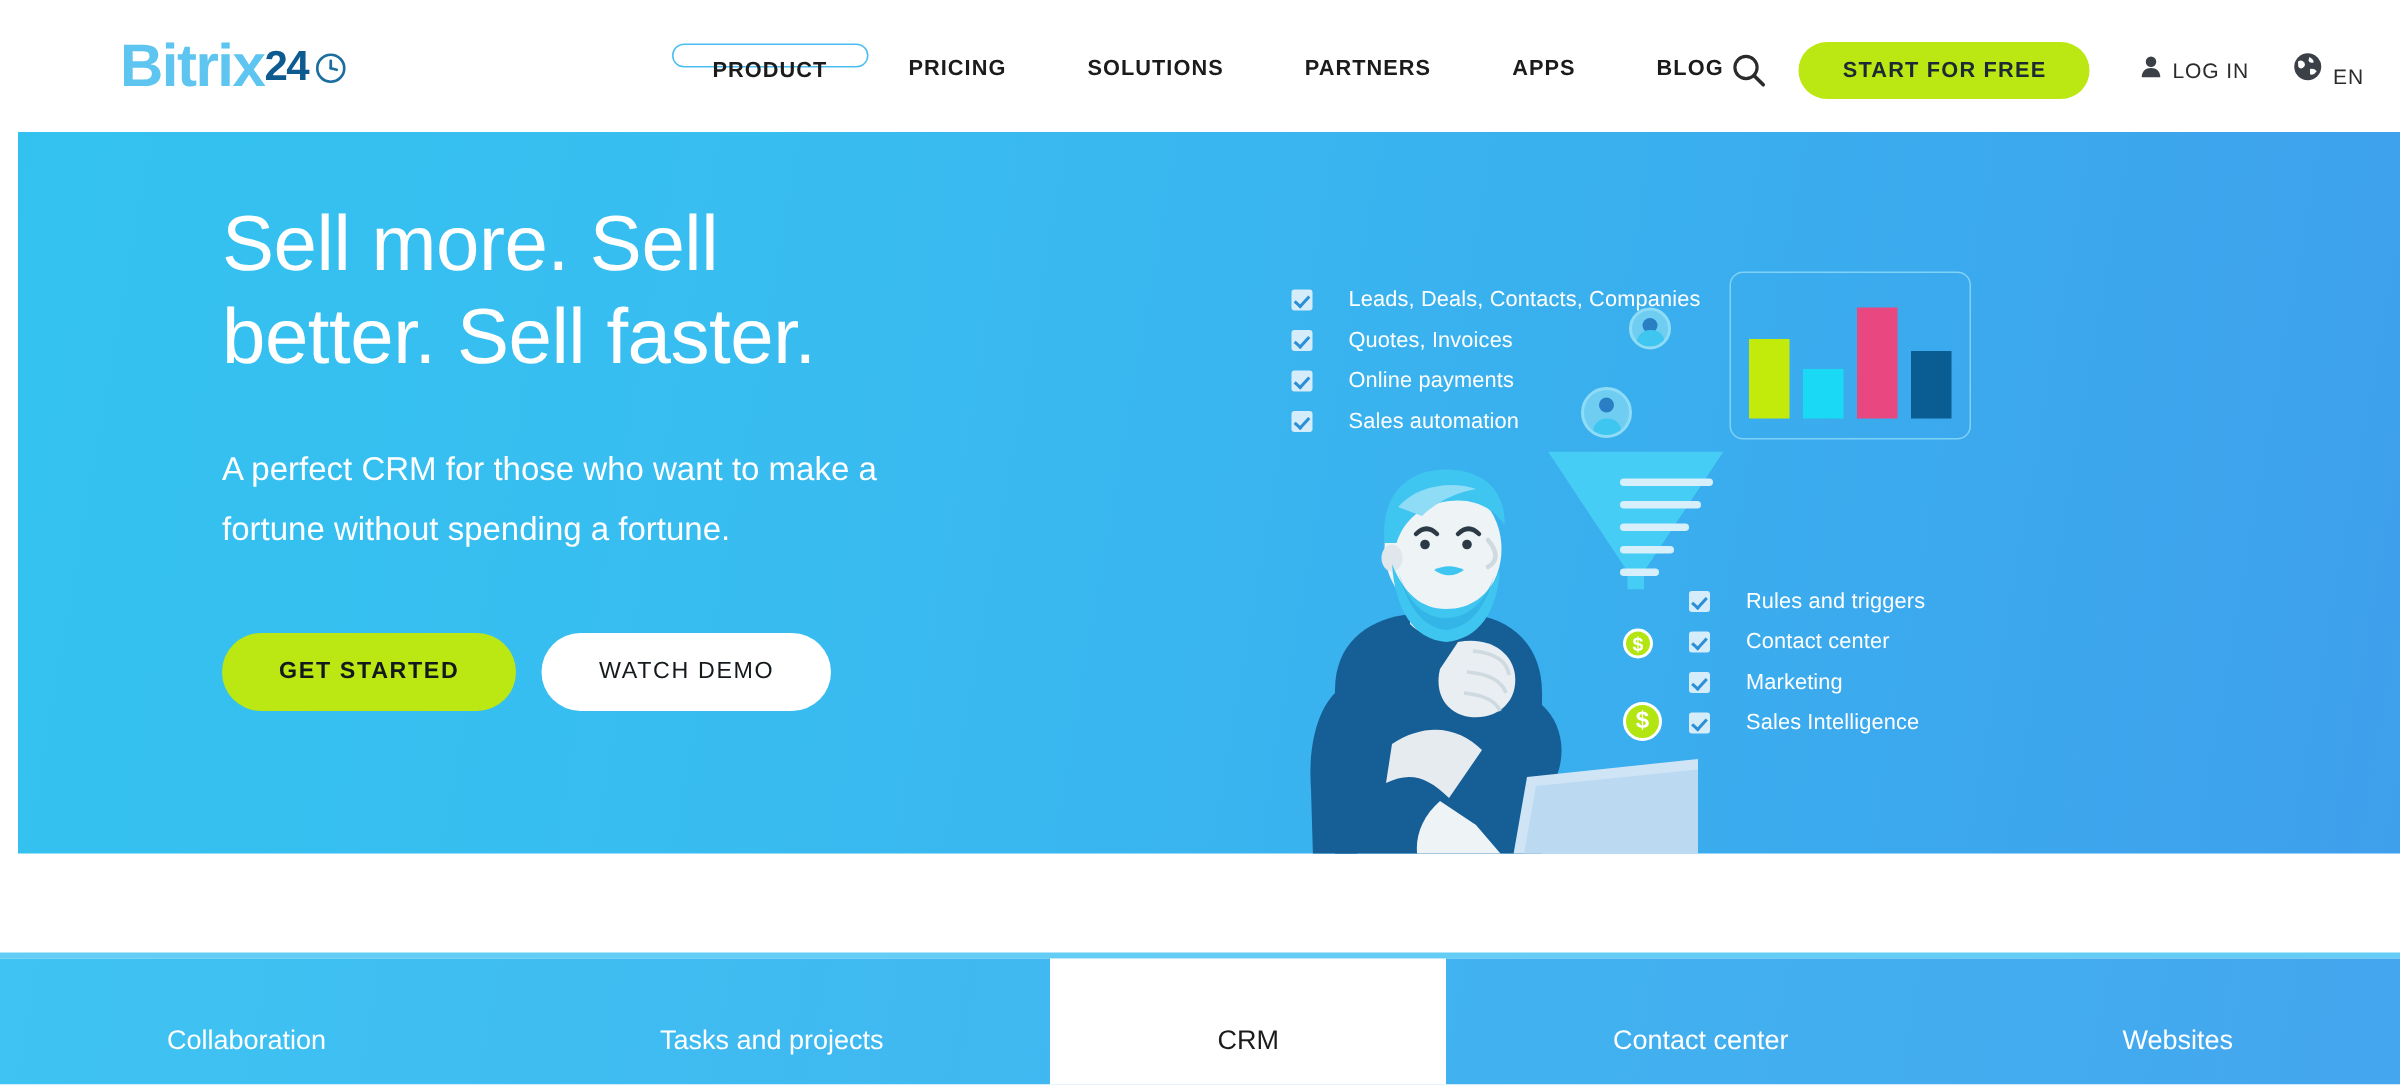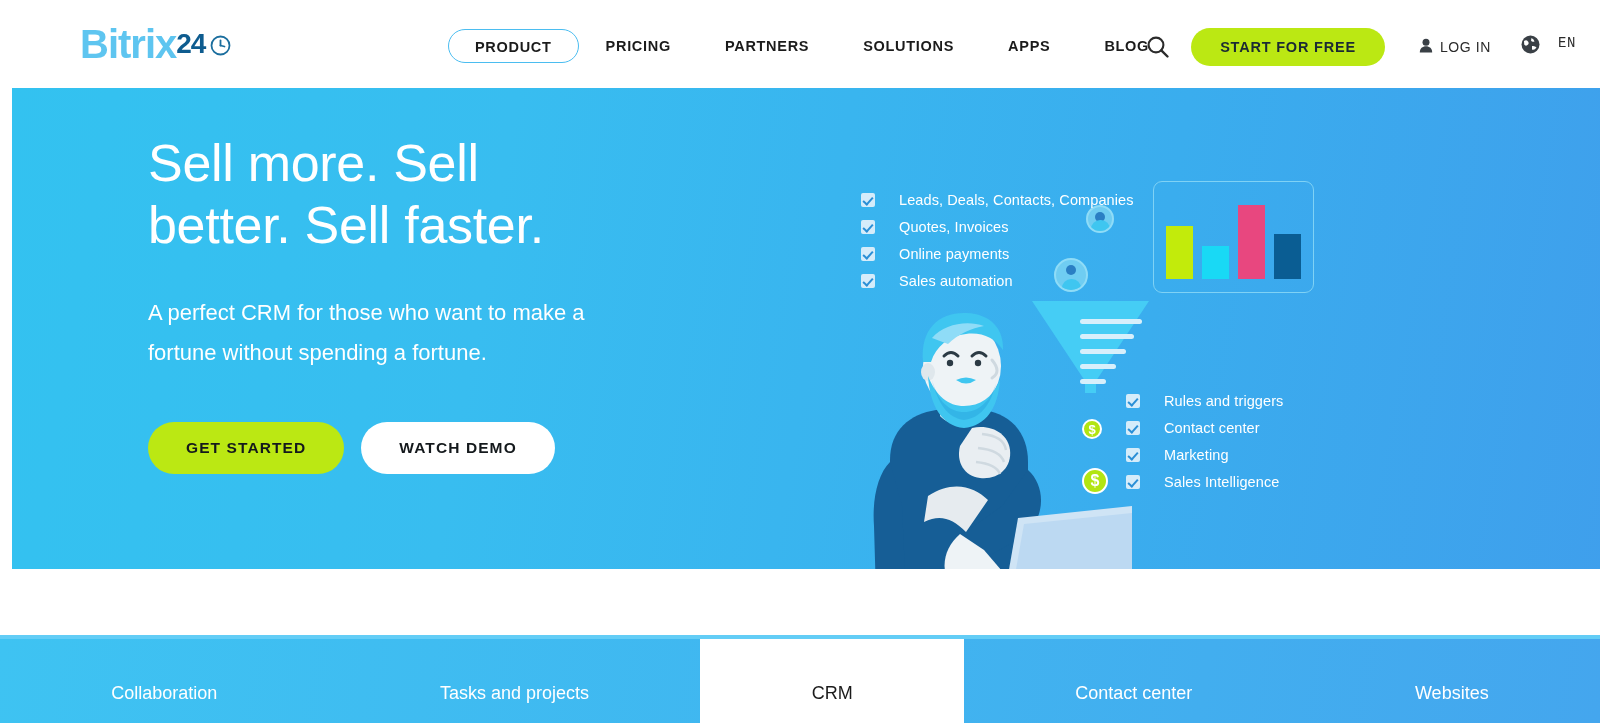--- a/index.html
+++ b/index.html
@@ -68,21 +68,21 @@
     align-items: center;
     gap: 0px;
   }
   .nav-item {
     font-size: 14.5px;
     font-weight: bold;
     color: #1b1b1b;
     letter-spacing: 0.7px;
     padding: 0 27px;
     line-height: 34px;
-    height: 34px;
+    height: 16px;
     cursor: pointer;
     white-space: nowrap;
   }
   .nav-item.active {
     border: 1.5px solid #4bbdf0;
     border-radius: 18px;
     padding: 0 26px;
   }
 
   .header-right {
@@ -121,25 +121,24 @@
     cursor: pointer;
   }
   .login-link .label {
     font-size: 14px;
     color: #2b2b2b;
     letter-spacing: 0.6px;
     white-space: nowrap;
   }
   .lang-link {
     display: flex;
-    align-items: flex-start;
-    gap: 18px;
+    align-items: flex-end;
+    gap: 7px;
     margin-left: 30px;
     cursor: pointer;
-    font-family: Liberation Mono, monospace;
   }
   .lang-link .label {
     font-size: 14px;
     color: #2b2b2b;
     letter-spacing: 0.6px;
   }
 
   
   .hero {
     position: absolute;
@@ -189,21 +188,21 @@
     border-radius: 26px;
     height: 52px;
     padding: 0 38px;
     cursor: pointer;
     font-family: "Liberation Sans", sans-serif;
   }
   .btn-watch-demo {
     background: #ffffff;
     color: #14191c;
     font-size: 15.5px;
-    font-weight: bold;
+    font-weight: normal;
     letter-spacing: 1.1px;
     border: none;
     border-radius: 26px;
     height: 52px;
     padding: 0 38px;
     cursor: pointer;
     font-family: "Liberation Sans", sans-serif;
   }
 
   
@@ -392,22 +391,22 @@
           <circle cx="10.5" cy="10.5" r="9" fill="none" stroke="#1b6e9e" stroke-width="1.8"></circle>
           <line x1="10.5" y1="10.5" x2="10.5" y2="5.5" stroke="#1b6e9e" stroke-width="1.8" stroke-linecap="round"></line>
           <line x1="10.5" y1="10.5" x2="14.5" y2="11.5" stroke="#1b6e9e" stroke-width="1.8" stroke-linecap="round"></line>
         </svg>
       </span>
     </div>
 
     <nav class="main-nav">
       <div class="nav-item active">PRODUCT</div>
       <div class="nav-item">PRICING</div>
+      <div class="nav-item">SOLUTIONS</div>
       <div class="nav-item">PARTNERS</div>
-      <div class="nav-item">SOLUTIONS</div>
       <div class="nav-item">APPS</div>
       <div class="nav-item">BLOG</div>
       <div class="nav-item">SUPPORT</div>
     </nav>
 
     <div class="header-right">
       <div class="search-btn">
         <svg width="26" height="26" viewBox="0 0 26 26">
           <circle cx="11" cy="11" r="7.4" fill="none" stroke="#2b2b2b" stroke-width="2.1"></circle>
           <line x1="16.3" y1="16.3" x2="22.5" y2="22.5" stroke="#2b2b2b" stroke-width="2.4" stroke-linecap="round"></line>

